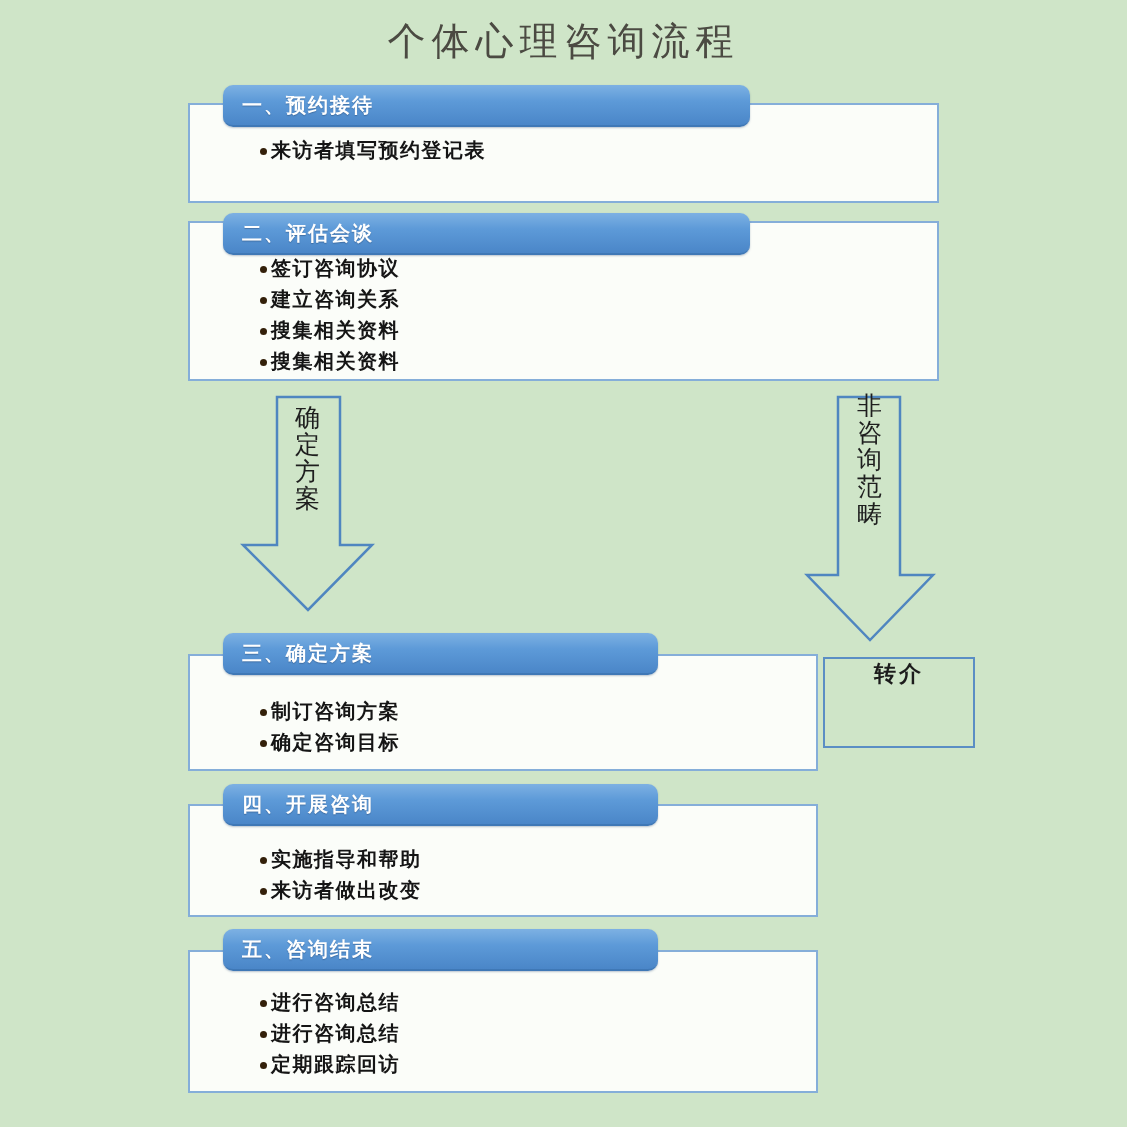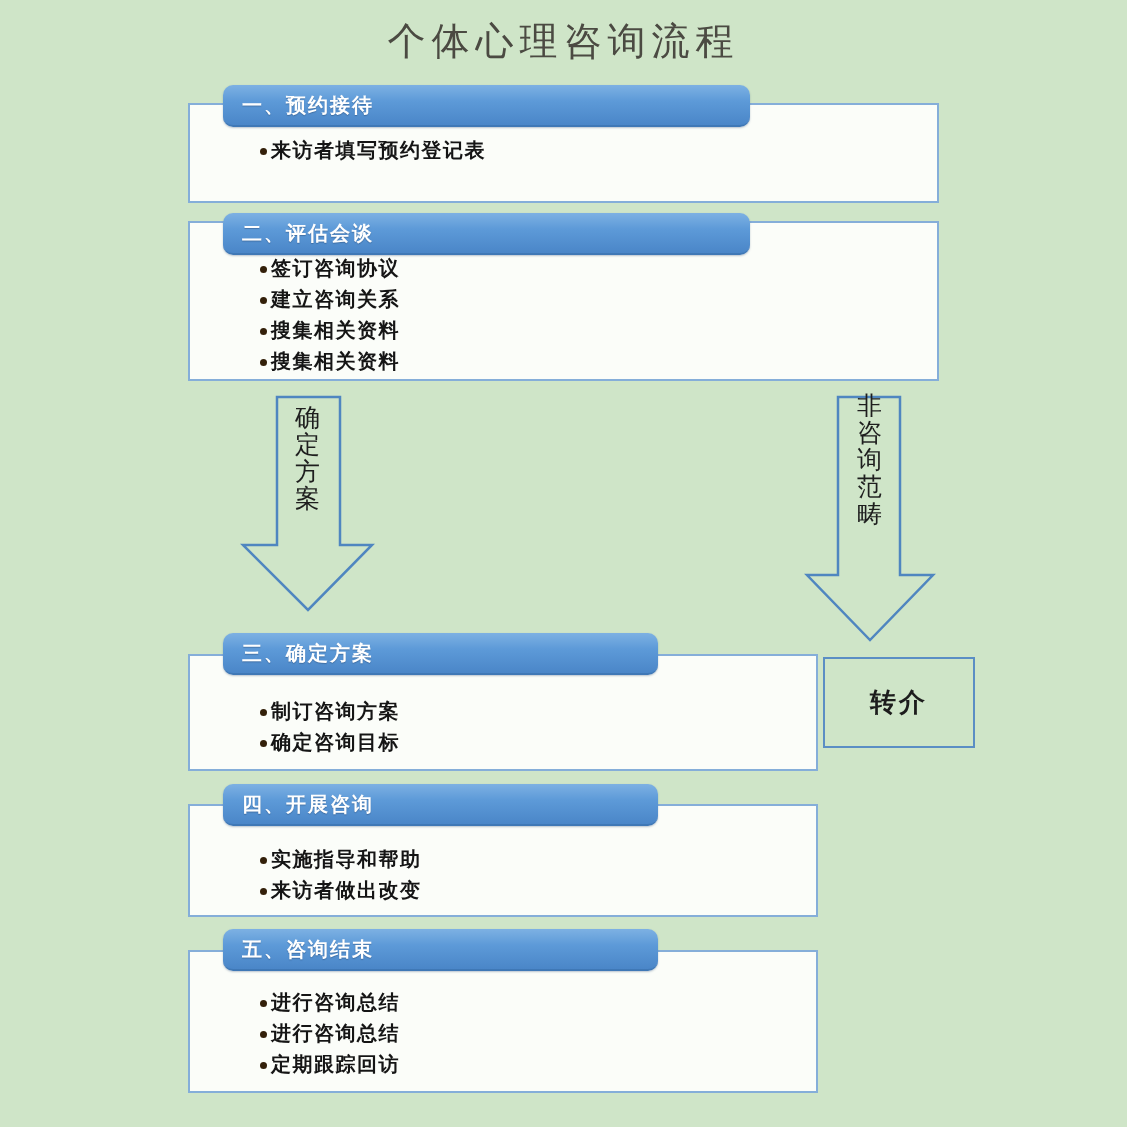--- a/index.html
+++ b/index.html
@@ -76,23 +76,22 @@
     color:#1e1e1e;
     word-break:break-all;
     z-index:2;
   }
   .referral-box {
     position:absolute;
     left:823px; top:657px;
     width:152px; height:91px;
     border:2px solid #5b8ec4;
     display:flex;
-    align-items:center;
     justify-content:center;
-    font-size:26px;
+    font-size:22px;
     font-weight:600;
     letter-spacing:3px;
     color:#1c1c1c;
     z-index:2;
   }
 </style>
 </head>
 <body>
 
 <div class="title">个体心理咨询流程</div>

